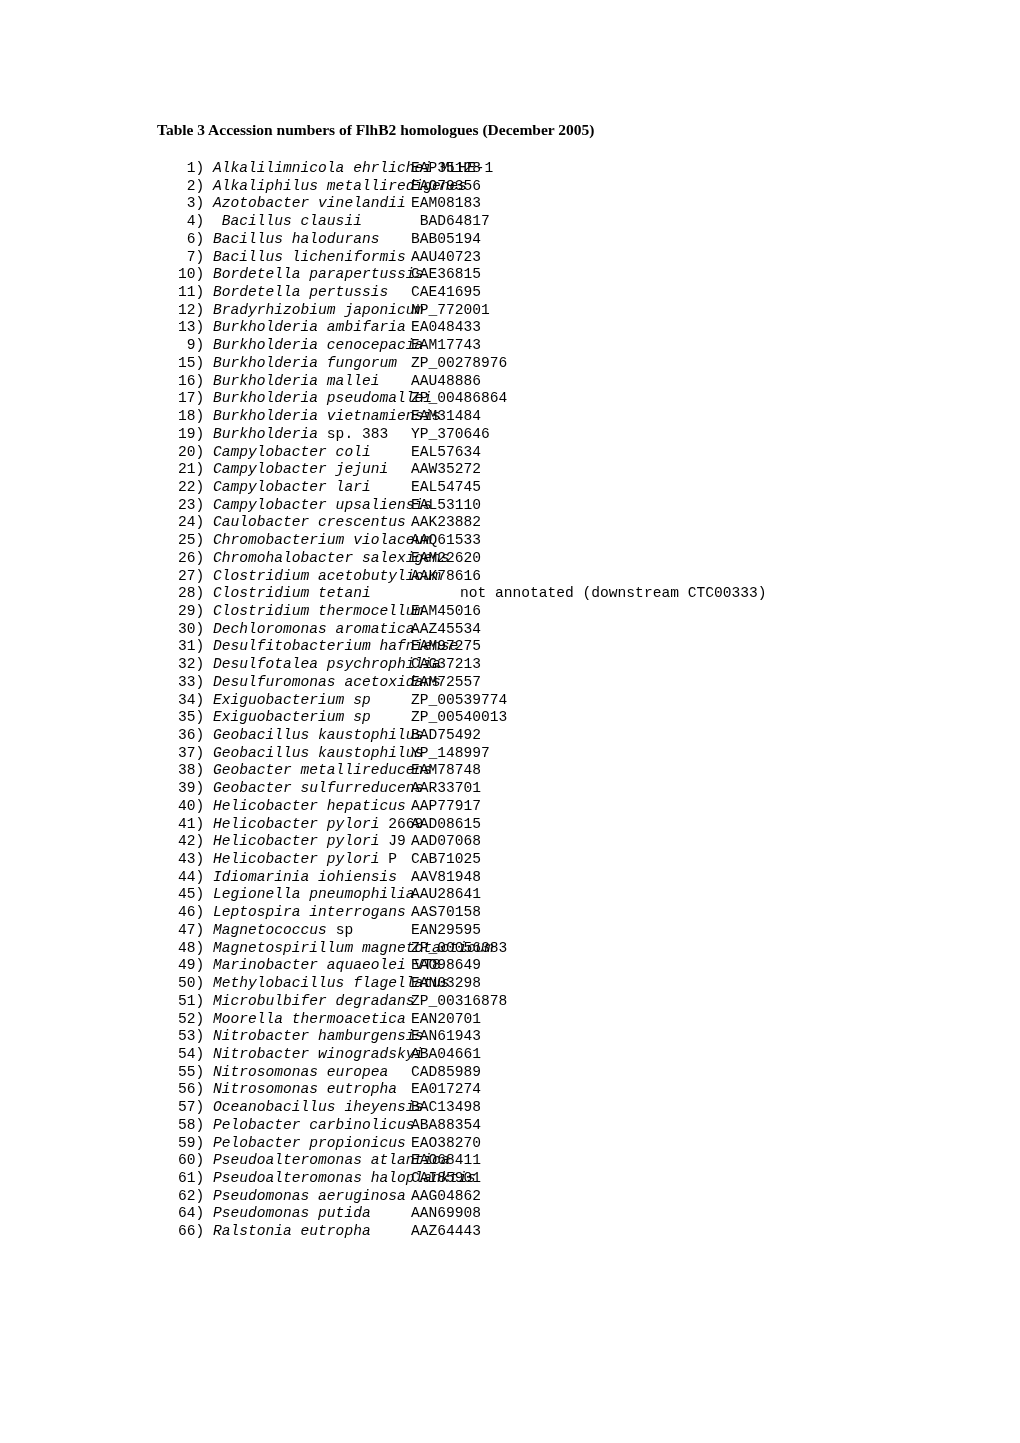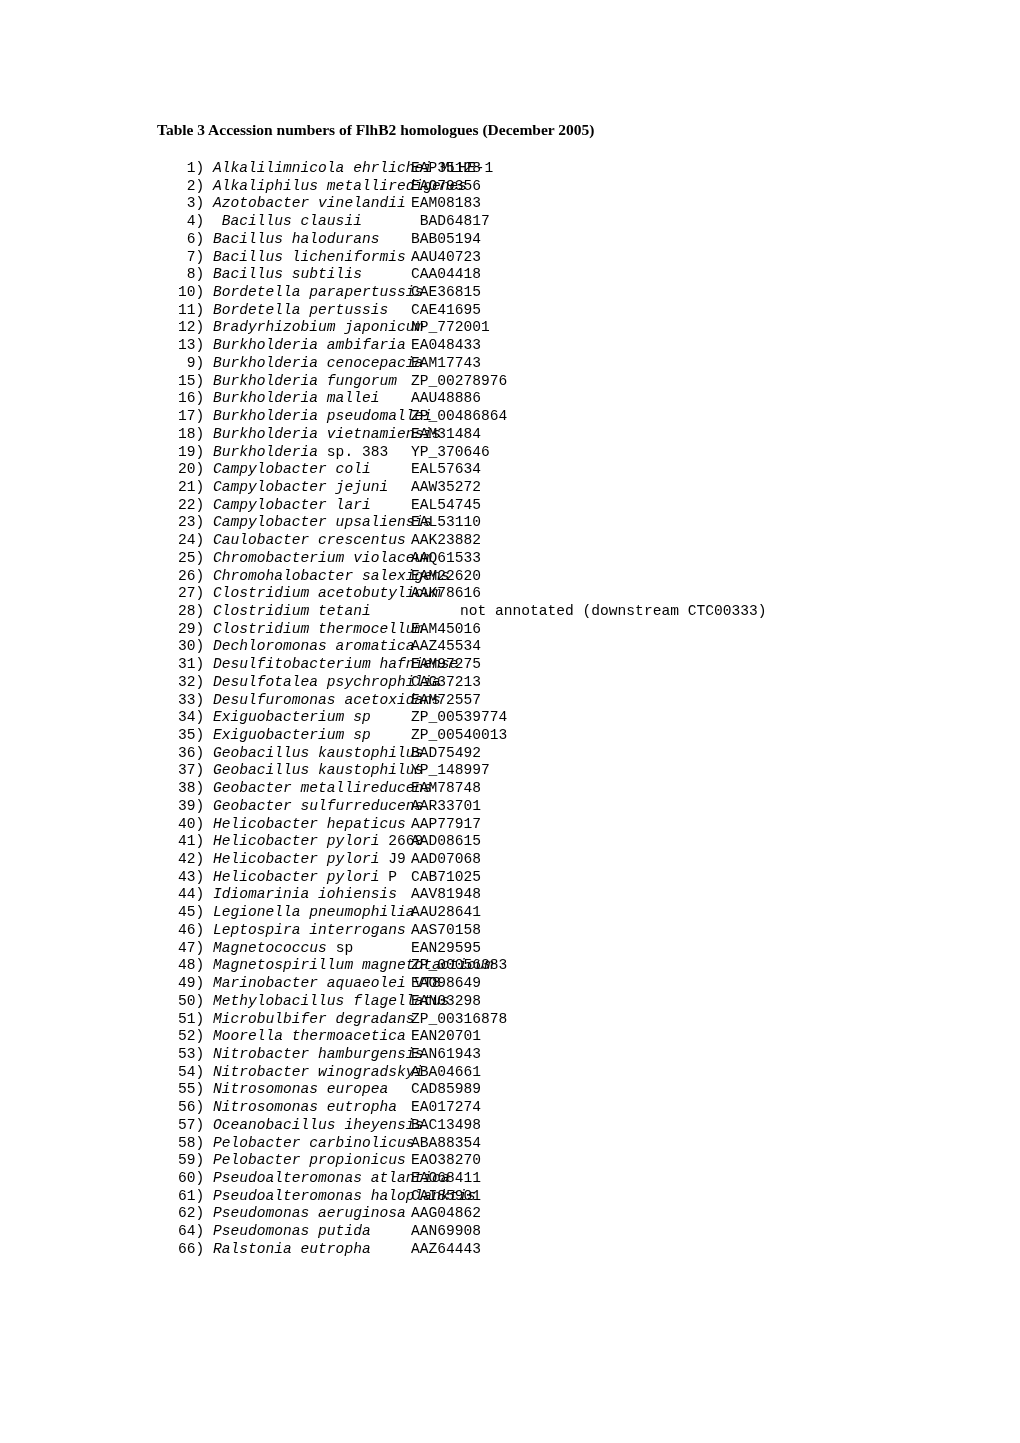--- a/index.html
+++ b/index.html
@@ -85,21 +85,20 @@
 
   <div class="doc-title">Table 3 Accession numbers of FlhB2 homologues (December 2005)</div>
 
   <div class="entry-list">
       <div class="entry-row"><span class="entry-index">1)</span><span class="entry-gap"> </span><span class="entry-name"><span>Alkalilimnicola ehrlichei</span><span class="plain"> MLHE-1</span></span><span class="entry-accession">EAP35128</span></div>
       <div class="entry-row"><span class="entry-index">2)</span><span class="entry-gap"> </span><span class="entry-name"><span>Alkaliphilus metalliredigenes</span></span><span class="entry-accession">EAO79356</span></div>
       <div class="entry-row"><span class="entry-index">3)</span><span class="entry-gap"> </span><span class="entry-name"><span>Azotobacter vinelandii</span></span><span class="entry-accession">EAM08183</span></div>
       <div class="entry-row"><span class="entry-index">4)</span><span class="entry-gap"> </span><span class="entry-name"><span> Bacillus clausii</span></span><span class="entry-accession"> BAD64817</span></div>
       <div class="entry-row"><span class="entry-index">6)</span><span class="entry-gap"> </span><span class="entry-name"><span>Bacillus halodurans</span></span><span class="entry-accession">BAB05194</span></div>
       <div class="entry-row"><span class="entry-index">7)</span><span class="entry-gap"> </span><span class="entry-name"><span>Bacillus licheniformis</span></span><span class="entry-accession">AAU40723</span></div>
-      <div class="entry-row"><span class="entry-index">8)</span><span class="entry-gap"> </span><span class="entry-name"><span>Bacillus subtilis</span></span><span class="entry-accession">CAA04418</span></div>
       <div class="entry-row"><span class="entry-index">10)</span><span class="entry-gap"> </span><span class="entry-name"><span>Bordetella parapertussis</span></span><span class="entry-accession">CAE36815</span></div>
       <div class="entry-row"><span class="entry-index">11)</span><span class="entry-gap"> </span><span class="entry-name"><span>Bordetella pertussis</span></span><span class="entry-accession">CAE41695</span></div>
       <div class="entry-row"><span class="entry-index">12)</span><span class="entry-gap"> </span><span class="entry-name"><span>Bradyrhizobium japonicum</span></span><span class="entry-accession">NP_772001</span></div>
       <div class="entry-row"><span class="entry-index">13)</span><span class="entry-gap"> </span><span class="entry-name"><span>Burkholderia ambifaria</span></span><span class="entry-accession">EA048433</span></div>
       <div class="entry-row"><span class="entry-index">9)</span><span class="entry-gap"> </span><span class="entry-name"><span>Burkholderia cenocepacia</span></span><span class="entry-accession">EAM17743</span></div>
       <div class="entry-row"><span class="entry-index">15)</span><span class="entry-gap"> </span><span class="entry-name"><span>Burkholderia fungorum</span></span><span class="entry-accession">ZP_00278976</span></div>
       <div class="entry-row"><span class="entry-index">16)</span><span class="entry-gap"> </span><span class="entry-name"><span>Burkholderia mallei</span></span><span class="entry-accession">AAU48886</span></div>
       <div class="entry-row"><span class="entry-index">17)</span><span class="entry-gap"> </span><span class="entry-name"><span>Burkholderia pseudomallei</span></span><span class="entry-accession">ZP_00486864</span></div>
       <div class="entry-row"><span class="entry-index">18)</span><span class="entry-gap"> </span><span class="entry-name"><span>Burkholderia vietnamiensis</span></span><span class="entry-accession">EAM31484</span></div>
       <div class="entry-row"><span class="entry-index">19)</span><span class="entry-gap"> </span><span class="entry-name"><span>Burkholderia</span><span class="plain"> sp. 383</span></span><span class="entry-accession">YP_370646</span></div>

